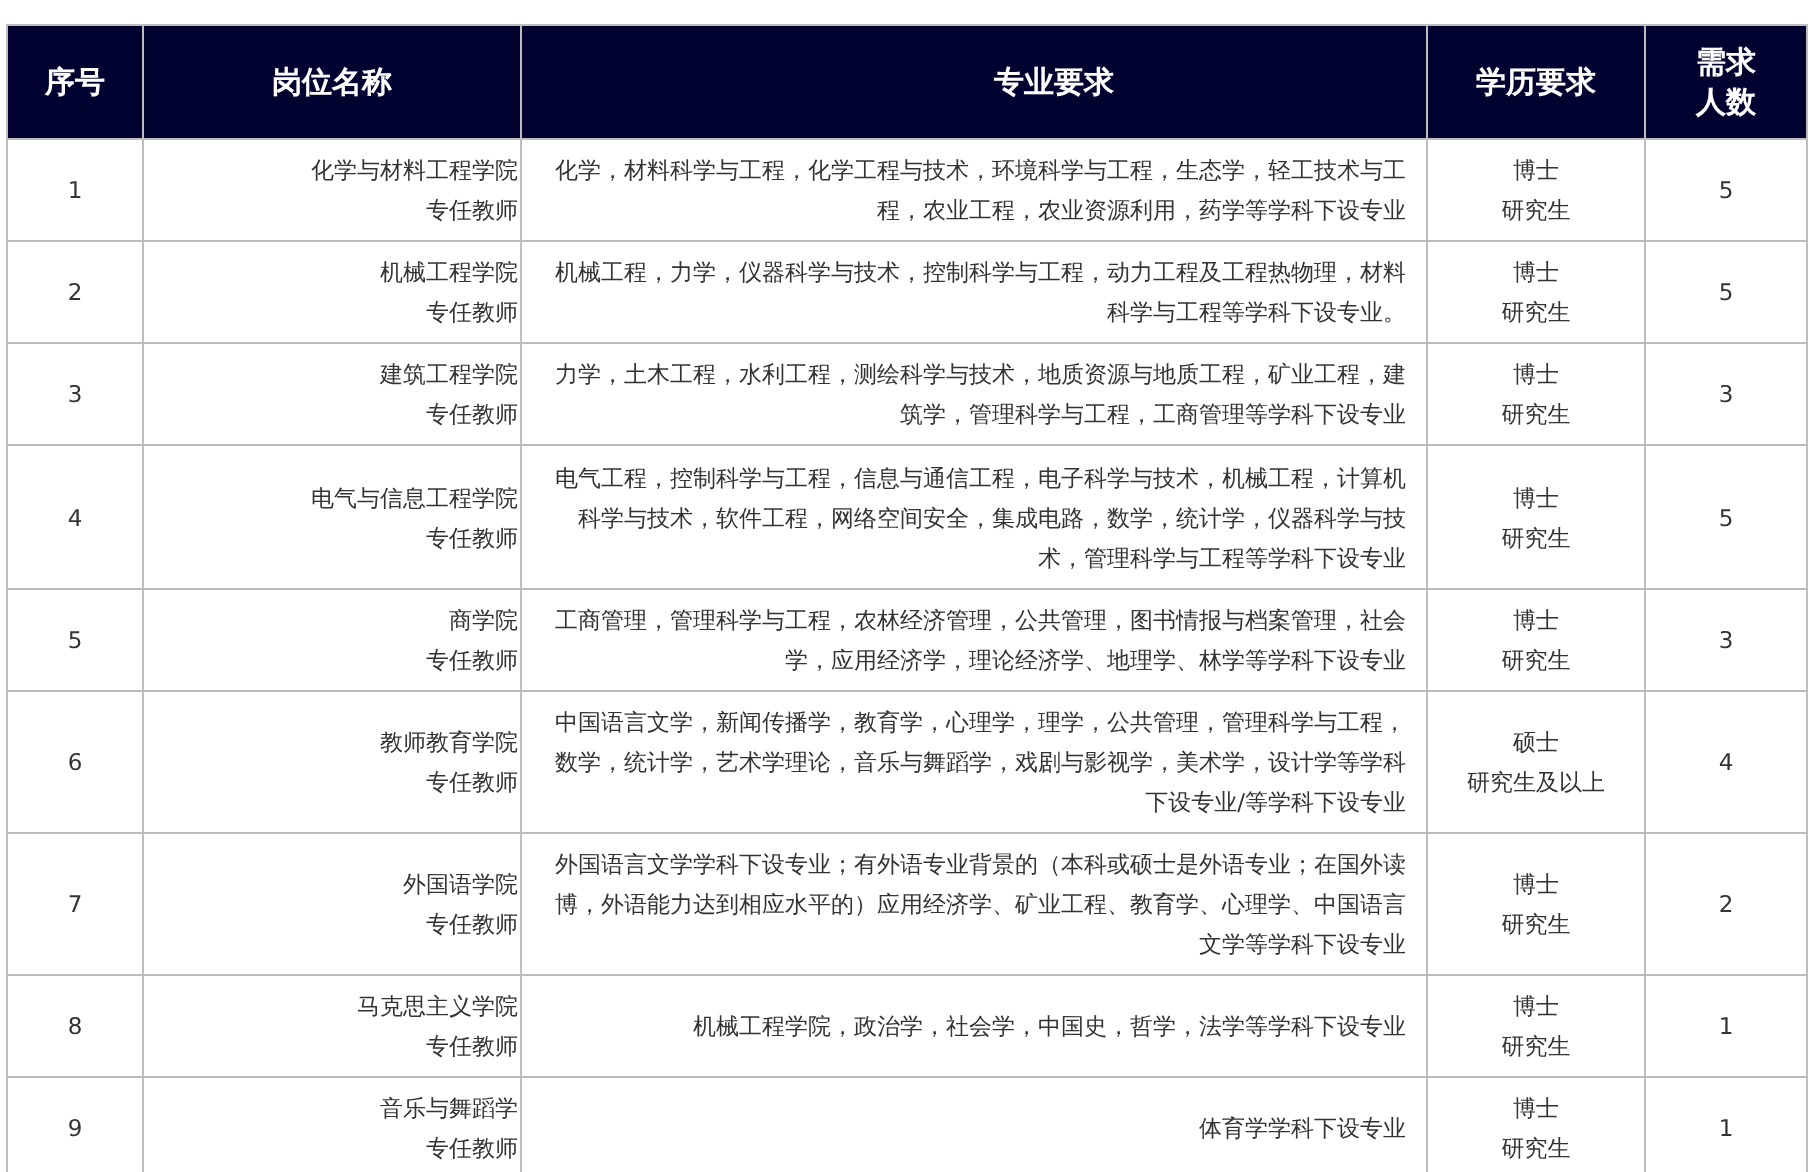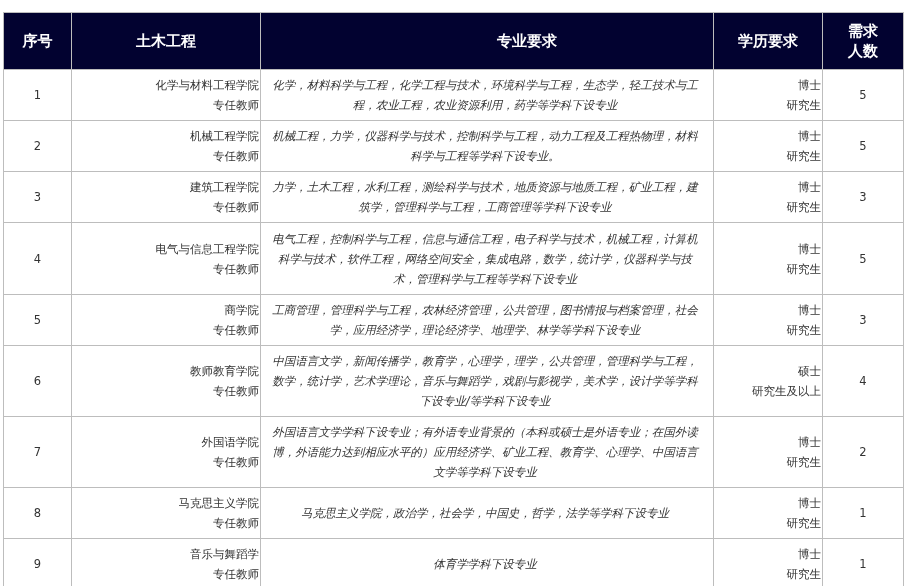--- a/index.html
+++ b/index.html
@@ -27,40 +27,40 @@
   }
   table.jobs thead th.major-h { text-align: left; padding-left: 236px; margin-left: 44px; }
   table.jobs tbody td {
     font-size: 11.5px;
     color: #333333;
     line-height: 20px;
     vertical-align: middle;
   }
   td.c-no { text-align: center; }
   td.c-pos { text-align: right; }
-  td.c-major { text-align: center; padding: 4px 10px 4px 6px; font-style: italic; }
-  td.c-edu { text-align: right; }
+  td.c-major { text-align: right; padding: 4px 10px 4px 6px; }
+  td.c-edu { text-align: center; }
   td.c-num { text-align: center; }
   .line { display: block; }
 </style>
 </head>
 <body>
 
 <table class="jobs">
   <colgroup>
     <col style="width:68px">
     <col style="width:189px">
     <col style="width:453px">
     <col style="width:109px">
     <col style="width:81px">
   </colgroup>
   <thead>
     <tr>
       <th>序号</th>
-      <th>土木工程</th>
+      <th>岗位名称</th>
       <th class="major-h">专业要求</th>
       <th>学历要求</th>
       <th>
         <span class="line">需求</span>
         <span class="line">人数</span>
       </th>
     </tr>
   </thead>
   <tbody>
     <tr style="height:51px">
@@ -153,21 +153,21 @@
           <span class="line">研究生</span>
         </td>
       <td class="c-num">2</td>
     </tr>
     <tr style="height:51px">
       <td class="c-no">8</td>
       <td class="c-pos">
           <span class="line">马克思主义学院</span>
           <span class="line">专任教师</span>
         </td>
-      <td class="c-major">马克思主义学院，政治学，社会学，中国史，哲学，法学等学科下设专业</td>
+      <td class="c-major">机械工程学院，政治学，社会学，中国史，哲学，法学等学科下设专业</td>
       <td class="c-edu">
           <span class="line">博士</span>
           <span class="line">研究生</span>
         </td>
       <td class="c-num">1</td>
     </tr>
     <tr style="height:51px">
       <td class="c-no">9</td>
       <td class="c-pos">
           <span class="line">音乐与舞蹈学</span>

